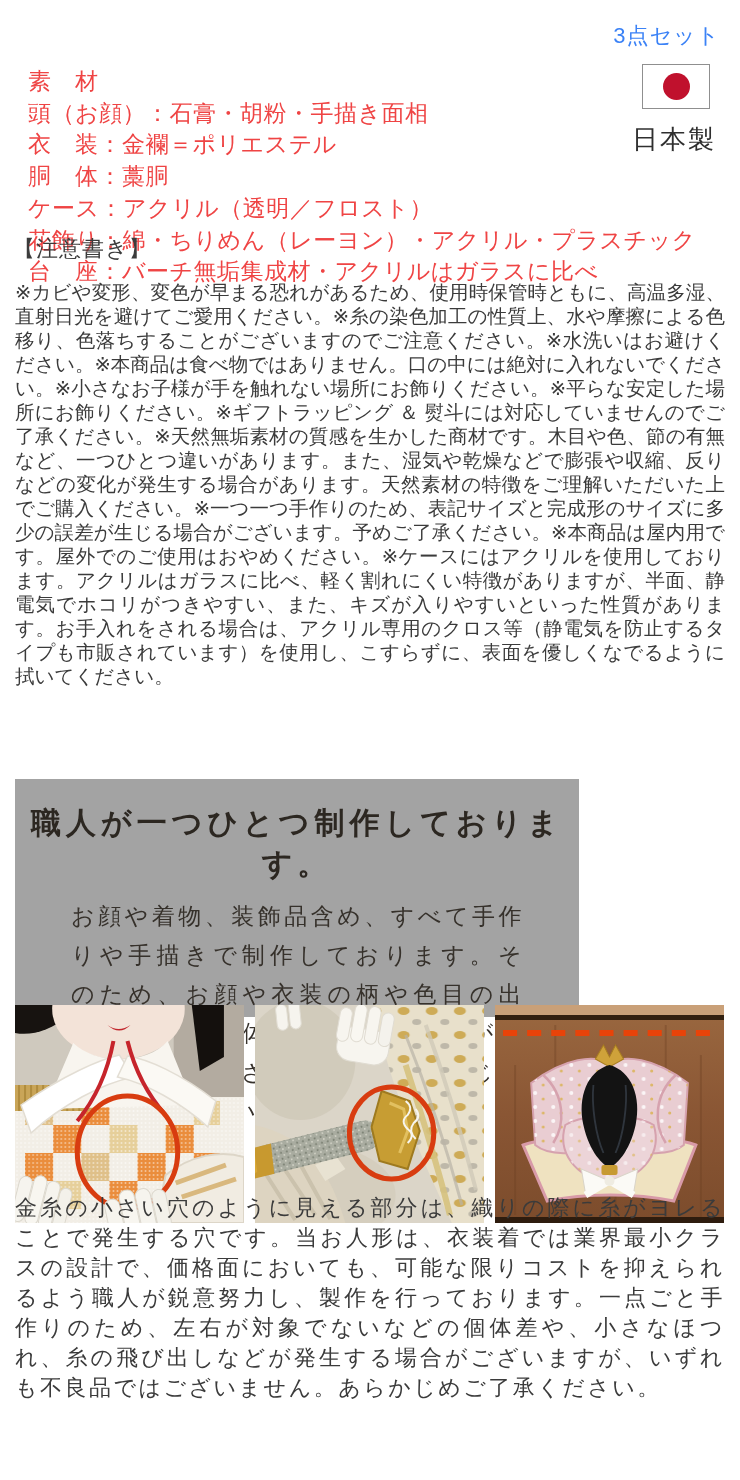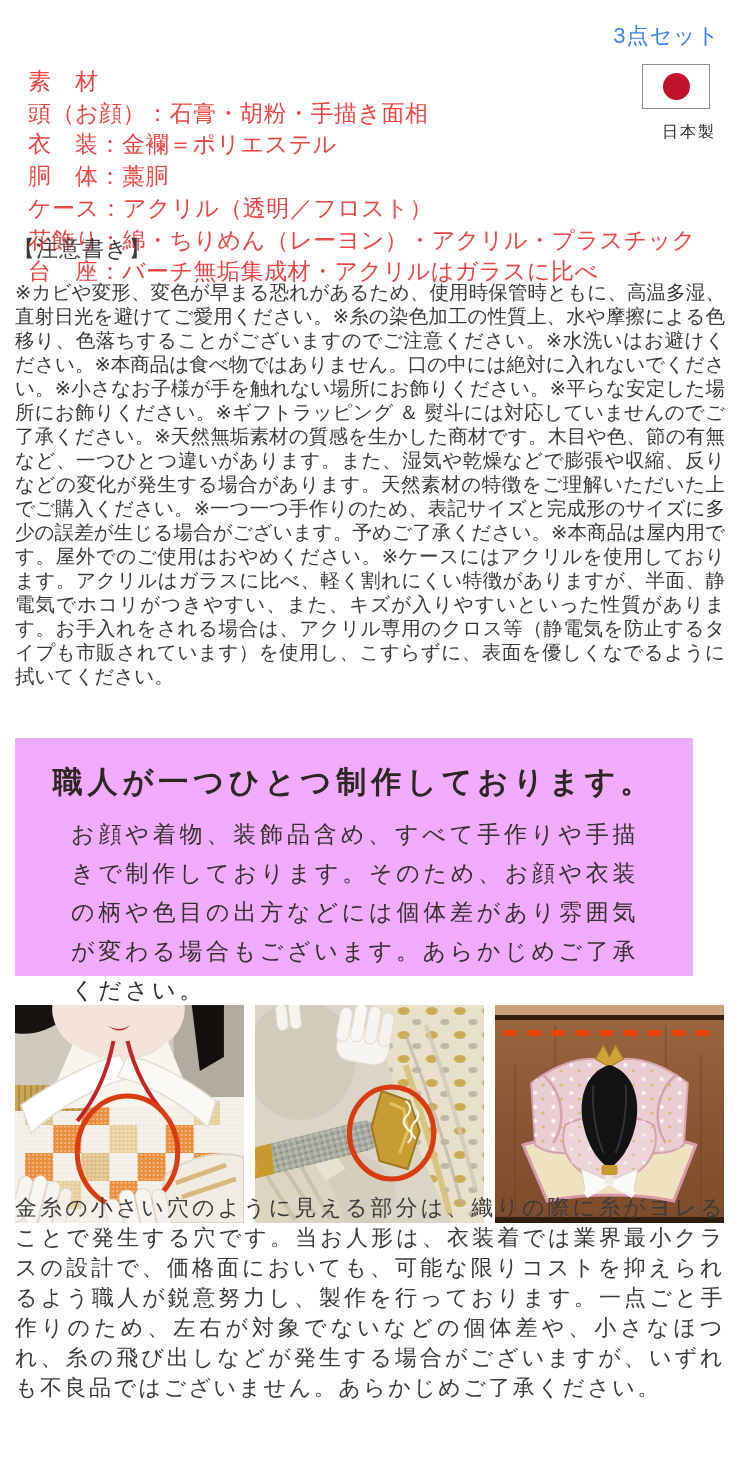--- a/index.html
+++ b/index.html
@@ -21,42 +21,42 @@
     position:absolute;top:64px;right:30px;
     width:68px;height:45px;background:#ffffff;
     border:1px solid #8f8f8f;box-sizing:border-box;
   }
   .flag .sun{
     position:absolute;left:50%;top:50%;width:27px;height:27px;
     margin:-13.5px 0 0 -13.5px;border-radius:50%;background:#c0112d;
   }
   .made-in{
     position:absolute;top:122px;right:24px;
-    font-size:16px;letter-spacing:2px;color:#2f2f2f;
+    font-size:26px;letter-spacing:2px;color:#2f2f2f;
   }
   
   .materials{
     position:absolute;top:22px;left:28px;width:600px;
     font-size:23px;line-height:31.7px;letter-spacing:0.5px;color:#ef4444;margin-top:44px;
   }
   .materials div{white-space:nowrap;}
   
   .caution-heading{
     position:absolute;top:234px;left:13px;
     font-size:22px;color:#3b3b3b;letter-spacing:1px;
   }
   .caution-body{
     position:absolute;top:280px;left:15px;width:710px;
     font-size:19.5px;line-height:24px;letter-spacing:0px;
     text-align:justify;color:#3b3b3b;
   }
   
   .craft-box{
-    position:absolute;top:738px;left:15px;width:678px;height:238px;
-    background:#f0abfc;box-sizing:border-box;
+    position:absolute;top:779px;left:15px;width:564px;height:238px;
+    background:#a3a3a3;box-sizing:border-box;
   }
   .craft-title{
     margin-top:24px;text-align:center;
     font-family:"Liberation Serif","DejaVu Serif",serif;
     font-size:30px;letter-spacing:5px;color:#2c2721;font-weight:600;
   }
   .craft-body{
     margin:12px 54px 0 56px;
     font-family:"Liberation Serif","DejaVu Serif",serif;
     font-size:23px;line-height:39px;letter-spacing:3.5px;

